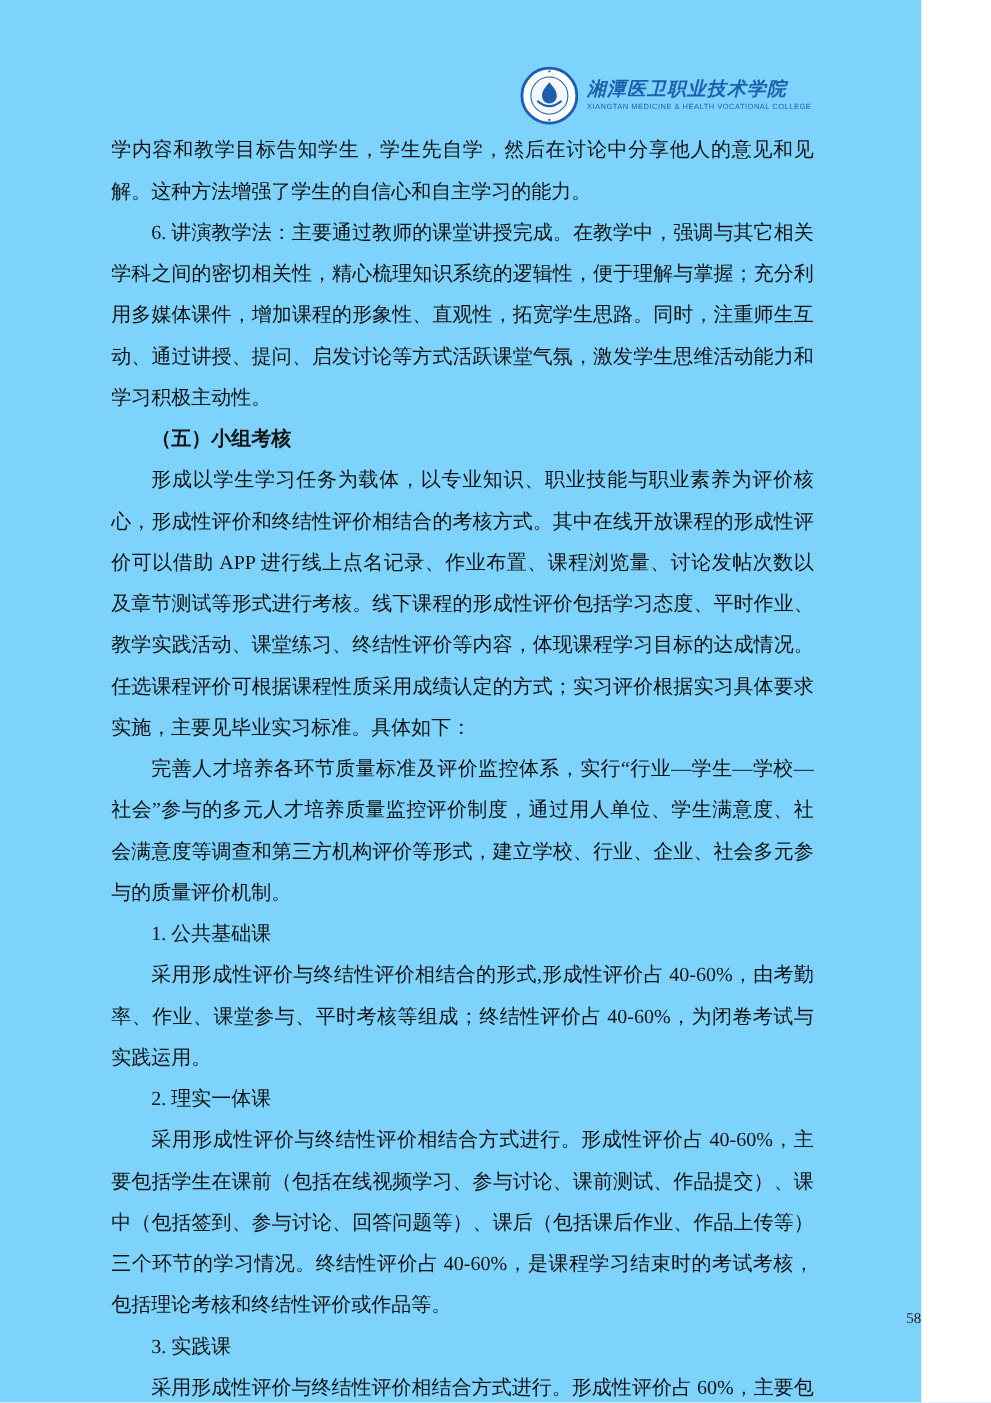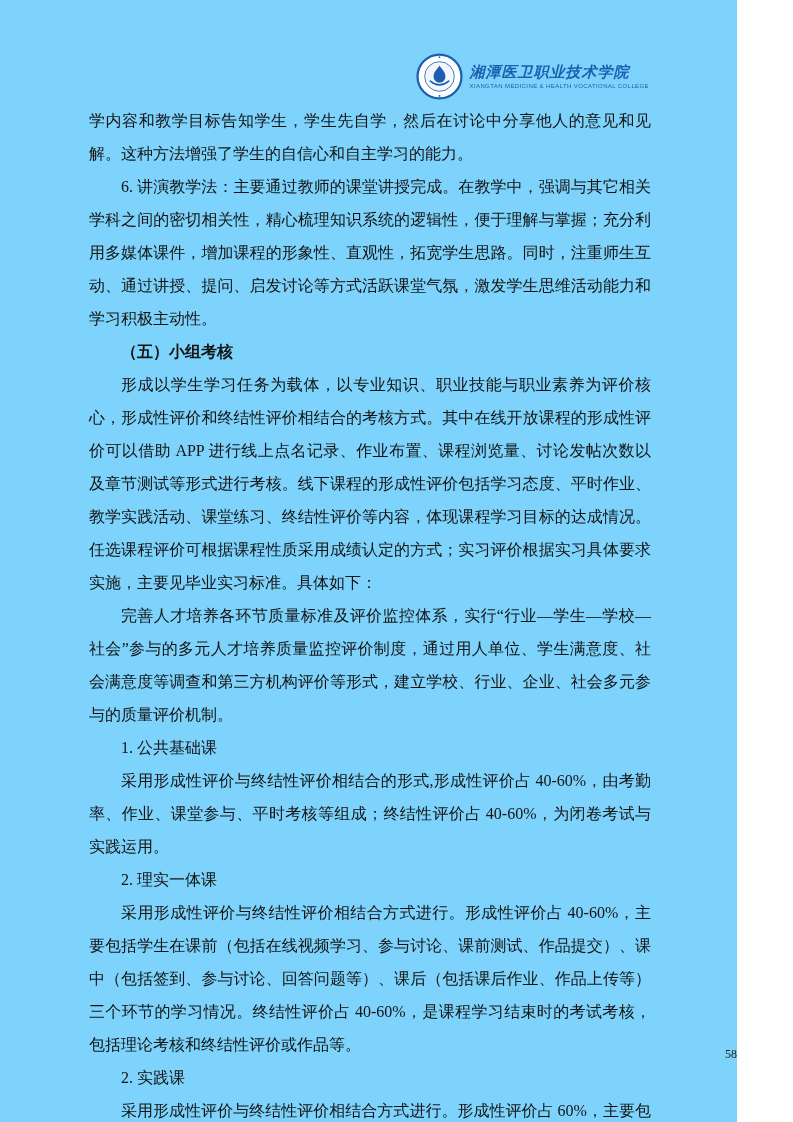--- a/index.html
+++ b/index.html
@@ -87,19 +87,19 @@
   <div class="content">
     <p>学内容和教学目标告知学生，学生先自学，然后在讨论中分享他人的意见和见解。这种方法增强了学生的自信心和自主学习的能力。</p>
     <p class="indent">6. 讲演教学法：主要通过教师的课堂讲授完成。在教学中，强调与其它相关学科之间的密切相关性，精心梳理知识系统的逻辑性，便于理解与掌握；充分利用多媒体课件，增加课程的形象性、直观性，拓宽学生思路。同时，注重师生互动、通过讲授、提问、启发讨论等方式活跃课堂气氛，激发学生思维活动能力和学习积极主动性。</p>
     <p class="heading">（五）小组考核</p>
     <p class="indent">形成以学生学习任务为载体，以专业知识、职业技能与职业素养为评价核心，形成性评价和终结性评价相结合的考核方式。其中在线开放课程的形成性评价可以借助 APP 进行线上点名记录、作业布置、课程浏览量、讨论发帖次数以及章节测试等形式进行考核。线下课程的形成性评价包括学习态度、平时作业、教学实践活动、课堂练习、终结性评价等内容，体现课程学习目标的达成情况。任选课程评价可根据课程性质采用成绩认定的方式；实习评价根据实习具体要求实施，主要见毕业实习标准。具体如下：</p>
     <p class="indent">完善人才培养各环节质量标准及评价监控体系，实行“行业—学生—学校—社会”参与的多元人才培养质量监控评价制度，通过用人单位、学生满意度、社会满意度等调查和第三方机构评价等形式，建立学校、行业、企业、社会多元参与的质量评价机制。</p>
     <p class="indent">1. 公共基础课</p>
     <p class="indent">采用形成性评价与终结性评价相结合的形式,形成性评价占 40-60%，由考勤率、作业、课堂参与、平时考核等组成；终结性评价占 40-60%，为闭卷考试与实践运用。</p>
     <p class="indent">2. 理实一体课</p>
     <p class="indent">采用形成性评价与终结性评价相结合方式进行。形成性评价占 40-60%，主要包括学生在课前（包括在线视频学习、参与讨论、课前测试、作品提交）、课中（包括签到、参与讨论、回答问题等）、课后（包括课后作业、作品上传等）三个环节的学习情况。终结性评价占 40-60%，是课程学习结束时的考试考核， 包括理论考核和终结性评价或作品等。</p>
-    <p class="indent">2. 实践课</p>
+    <p class="indent">3. 实践课</p>
     <p class="indent">采用形成性评价与终结性评价相结合方式进行。形成性评价占 60%，主要包括学生在课前（包括在线视频学习、参与讨论、课前测试、作品提交）、课中（包括签到、小组考核、参与讨论、回答问题等）、课后（包括课后作业、操作视频作品上传等）三个</p>
   </div>
 
   <div class="page-number">58</div>
 
 </div>
 
 </body></html>

